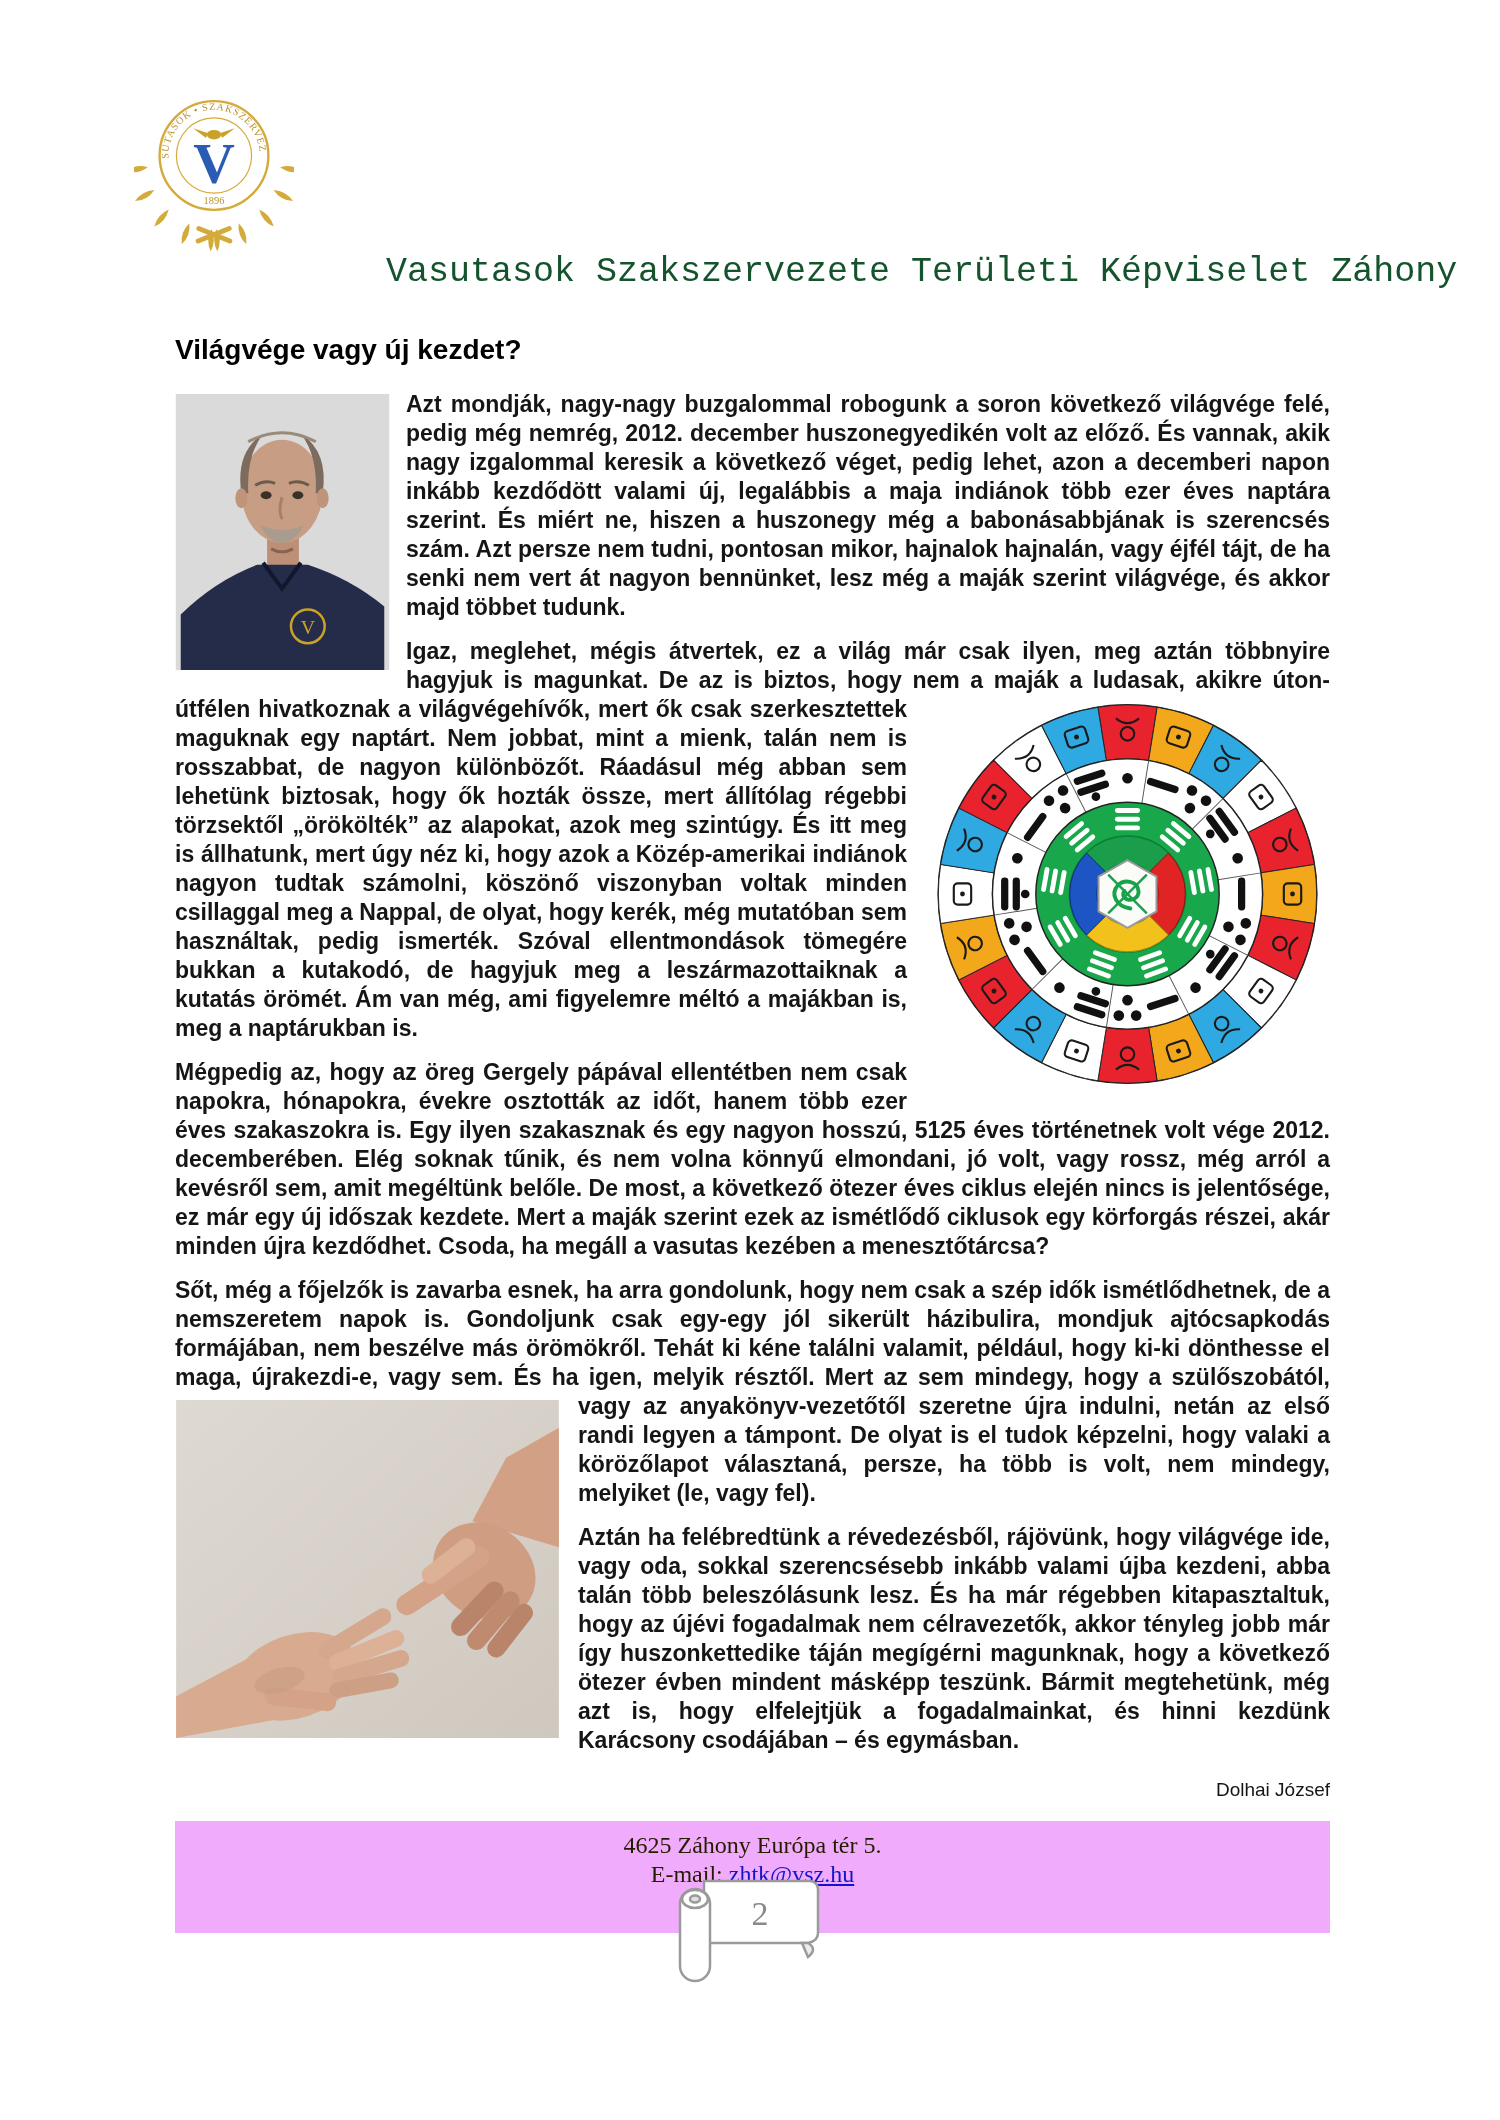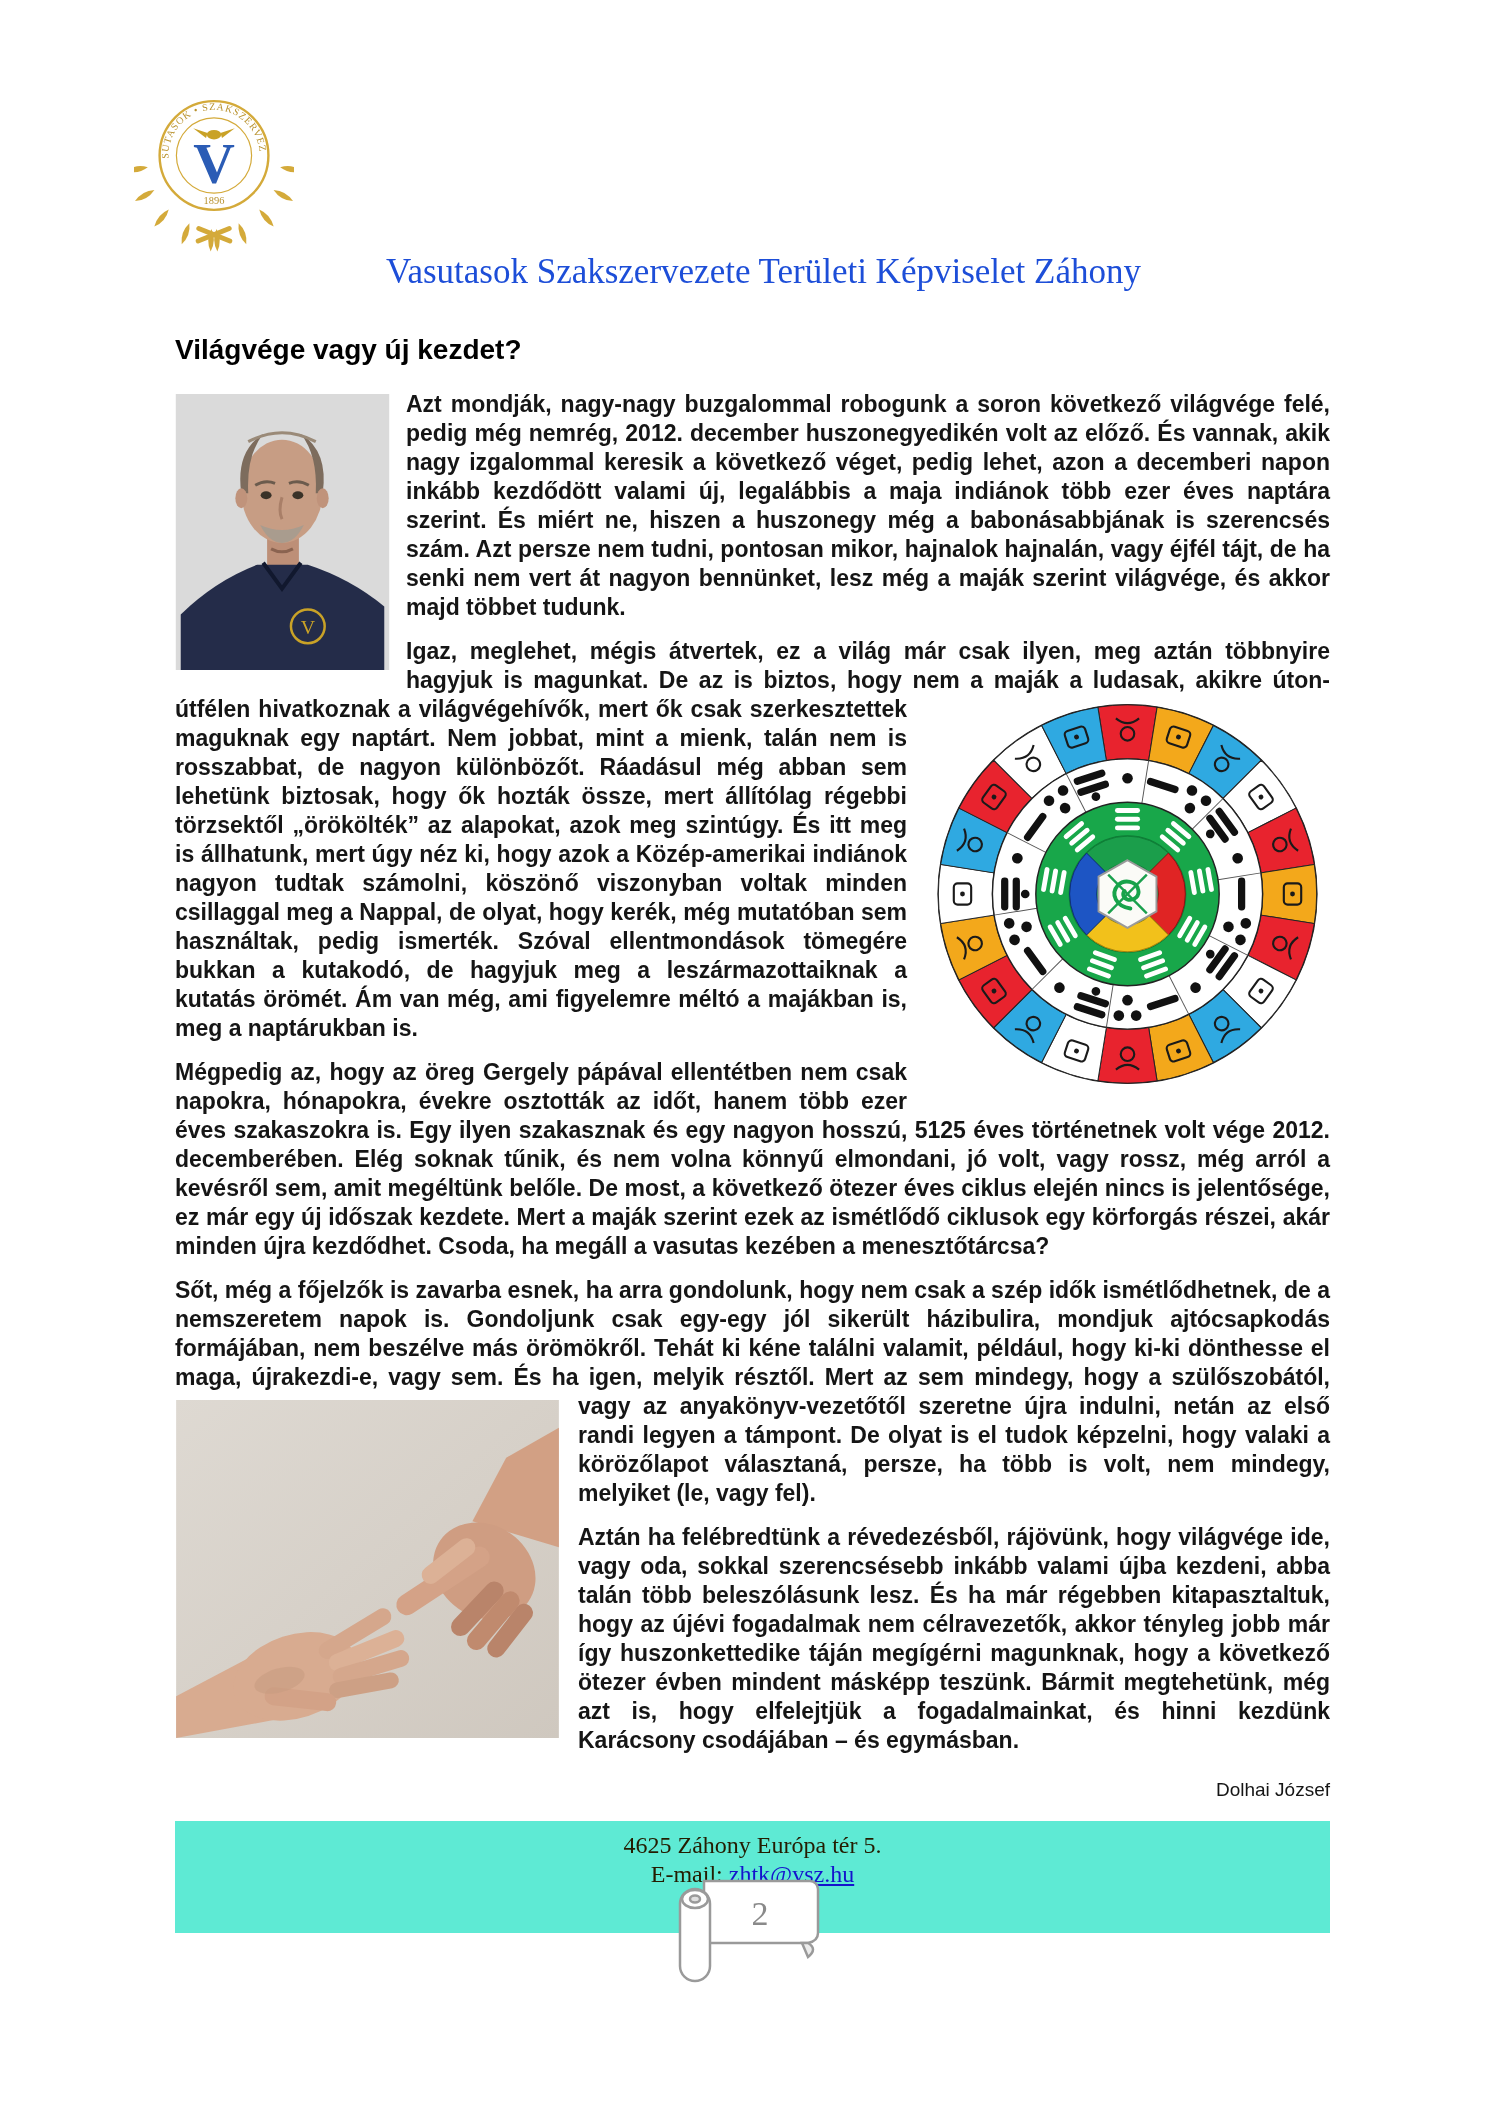--- a/index.html
+++ b/index.html
@@ -1,31 +1,31 @@
 <!DOCTYPE html>
 <html><head>
 <meta charset="utf-8">
 <style>
   html,body{margin:0;padding:0;background:#e8e8e8;}
   .page{position:relative;width:1500px;height:2120px;margin:0 auto;background:#ffffff;
         overflow:hidden;box-sizing:border-box;padding:0 170px 0 175px;
         font-family:"Liberation Sans",sans-serif;color:#151515;}
   .logo-wrap{position:absolute;top:60px;left:134px;width:160px;height:215px;}
-  .masthead-title{position:absolute;top:252px;left:386px;font-family:Liberation Serif, serif;
-        font-size:35px;color:#1d4ed8;white-space:nowrap;}
+  .masthead-title{position:absolute;top:252px;left:386px;font-family:Liberation Mono, monospace;
+        font-size:35px;color:#14532d;white-space:nowrap;}
   .article{padding-top:330px;}
   .headline{font-weight:bold;font-size:28px;line-height:40px;margin:0 0 20px 0;color:#000;}
   .article p{margin:15px 0 0 0;text-align:justify;font-size:23px;line-height:29px;font-weight:bold;}
   .article p.first{margin-top:0;}
   .portrait{float:left;width:215px;height:276px;margin:4px 16px 6px 0;}
   .calendar{float:right;width:405px;height:386px;margin:6px 0 12px 18px;}
   .hands{float:left;width:385px;height:338px;margin:8px 18px 8px 0;}
   .portrait svg,.calendar svg,.hands svg,.logo-wrap svg{display:block;}
   .signature{clear:right;text-align:right;margin-top:24px;font-size:19px;}
-  .footer{clear:both;margin-top:20px;background:#5eead4;text-align:center;
+  .footer{clear:both;margin-top:20px;background:#f0abfc;text-align:center;
         font-family:"Liberation Serif",serif;font-size:24px;line-height:29px;color:#241c00;
         padding:10px 0 44px 0;position:relative;}
   .footer .email-link{color:#1414cc;text-decoration:underline;cursor:pointer;}
   .scroll-badge{position:absolute;left:50%;bottom:-58px;transform:translateX(-50%);
         width:170px;height:118px;}
 </style>
 </head>
 <body>
 
 <div class="page">

